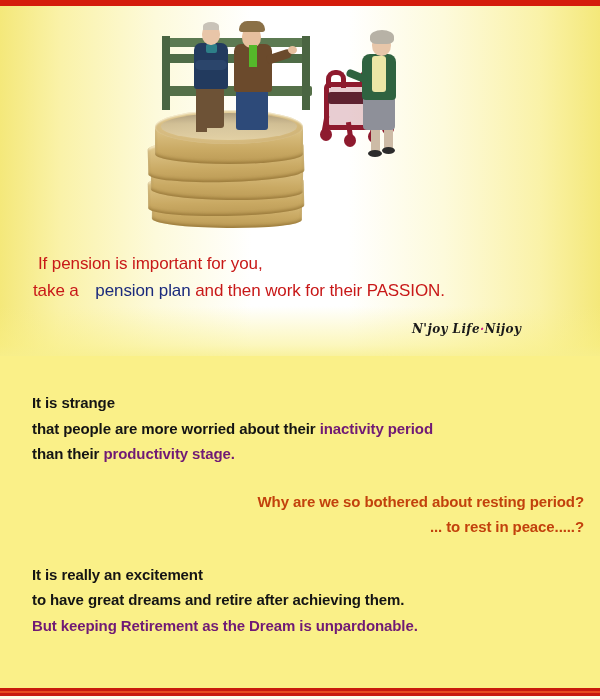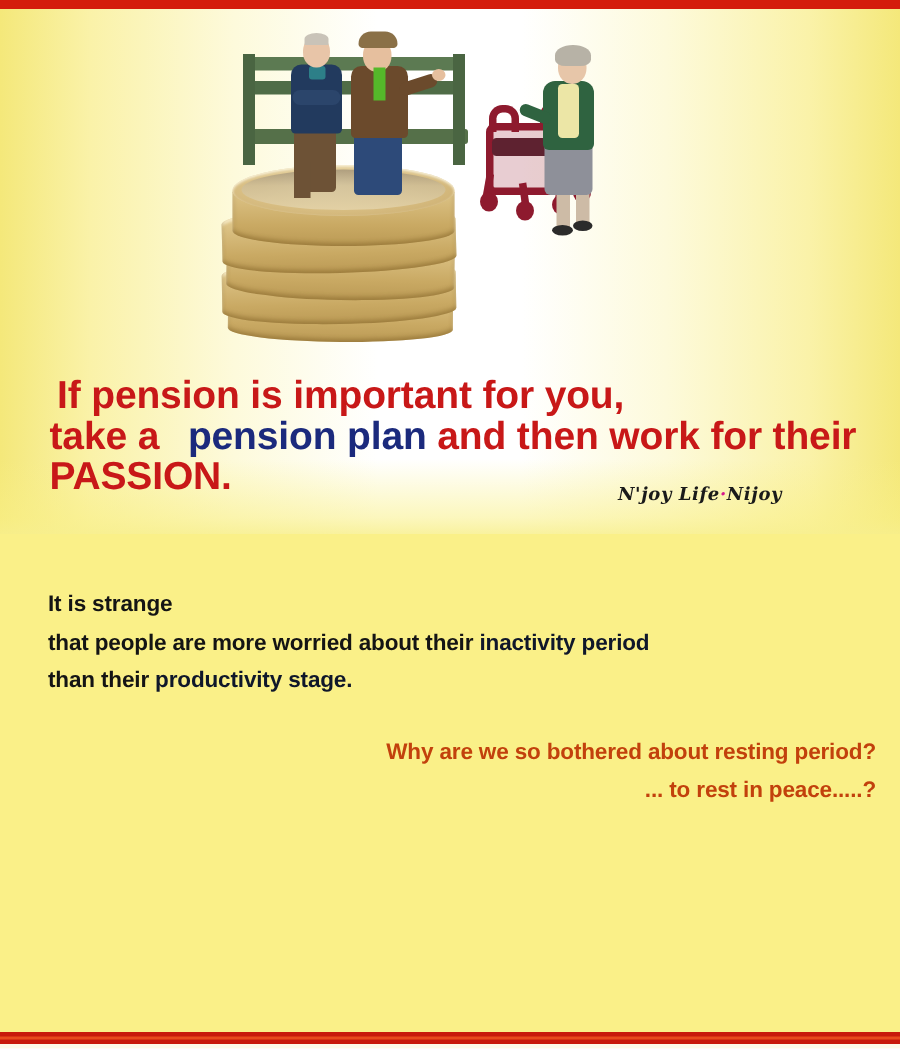--- a/index.html
+++ b/index.html
@@ -148,21 +148,21 @@
   #wh4 { left:252px; top:112px; }
   .wleg { position:absolute; width:5px; height:16px; background:#8e1a2e; z-index:16; }
   #wl1 { left:193px; top:106px; transform:rotate(10deg); }
   #wl2 { left:217px; top:112px; transform:rotate(-8deg); }
   #wl3 { left:241px; top:108px; transform:rotate(8deg); }
   #wl4 { left:253px; top:100px; transform:rotate(-10deg); }
 
   
   .headline {
     position:absolute; left:38px; top:244px; width:545px;
-    font-size:26px; font-weight:bold; line-height:27px;
+    font-size:17px; font-weight:normal; line-height:27px;
     letter-spacing:-0.1px;
   }
   .headline .ln2 { margin-left:-5px; }
   .t-red  { color:#c81818; }
   .t-blue { color:#1b2a7d;margin-left:12px; }
 
   .logo {
     position:absolute; left:412px; top:316px;
     font-family:"DejaVu Serif", serif;
     font-style:italic; font-weight:bold;
@@ -180,21 +180,21 @@
   }
 
   .body-text {
     position:absolute; left:32px; top:390px; width:552px;
     font-size:15px; font-weight:bold; line-height:25.5px;
     color:#141414; letter-spacing:-0.1px;
     z-index:5;
   }
   .para { margin-bottom:22px; }
   .para:last-child { margin-bottom:0; }
-  .t-crimson { color:#0f172a; }
+  .t-crimson { color:#701a75; }
   .t-green   { color:#c2410c;text-align:right; }
 </style>
 </head>
 <body>
 
 <div id="poster">
 
   <div class="rule-top"></div>
 
   <div class="panel-top">
@@ -291,17 +291,22 @@
       <div>
         <span>than their </span><span class="t-crimson">productivity stage.</span>
       </div>
     </div>
 
     <div class="para">
       <div class="t-green">Why are we so bothered about resting period?</div>
       <div class="t-green">... to rest in peace.....?</div>
     </div>
 
+    <div class="para">
+      <div>It is really an excitement</div>
+      <div>to have great dreams and retire after achieving them.</div>
+      <div class="t-crimson">But keeping Retirement as the Dream is unpardonable.</div>
+    </div>
   </div>
 
   <div class="rule-bottom"></div>
   <div class="rule-bottom-shine"></div>
 </div>
 
 </body></html>

